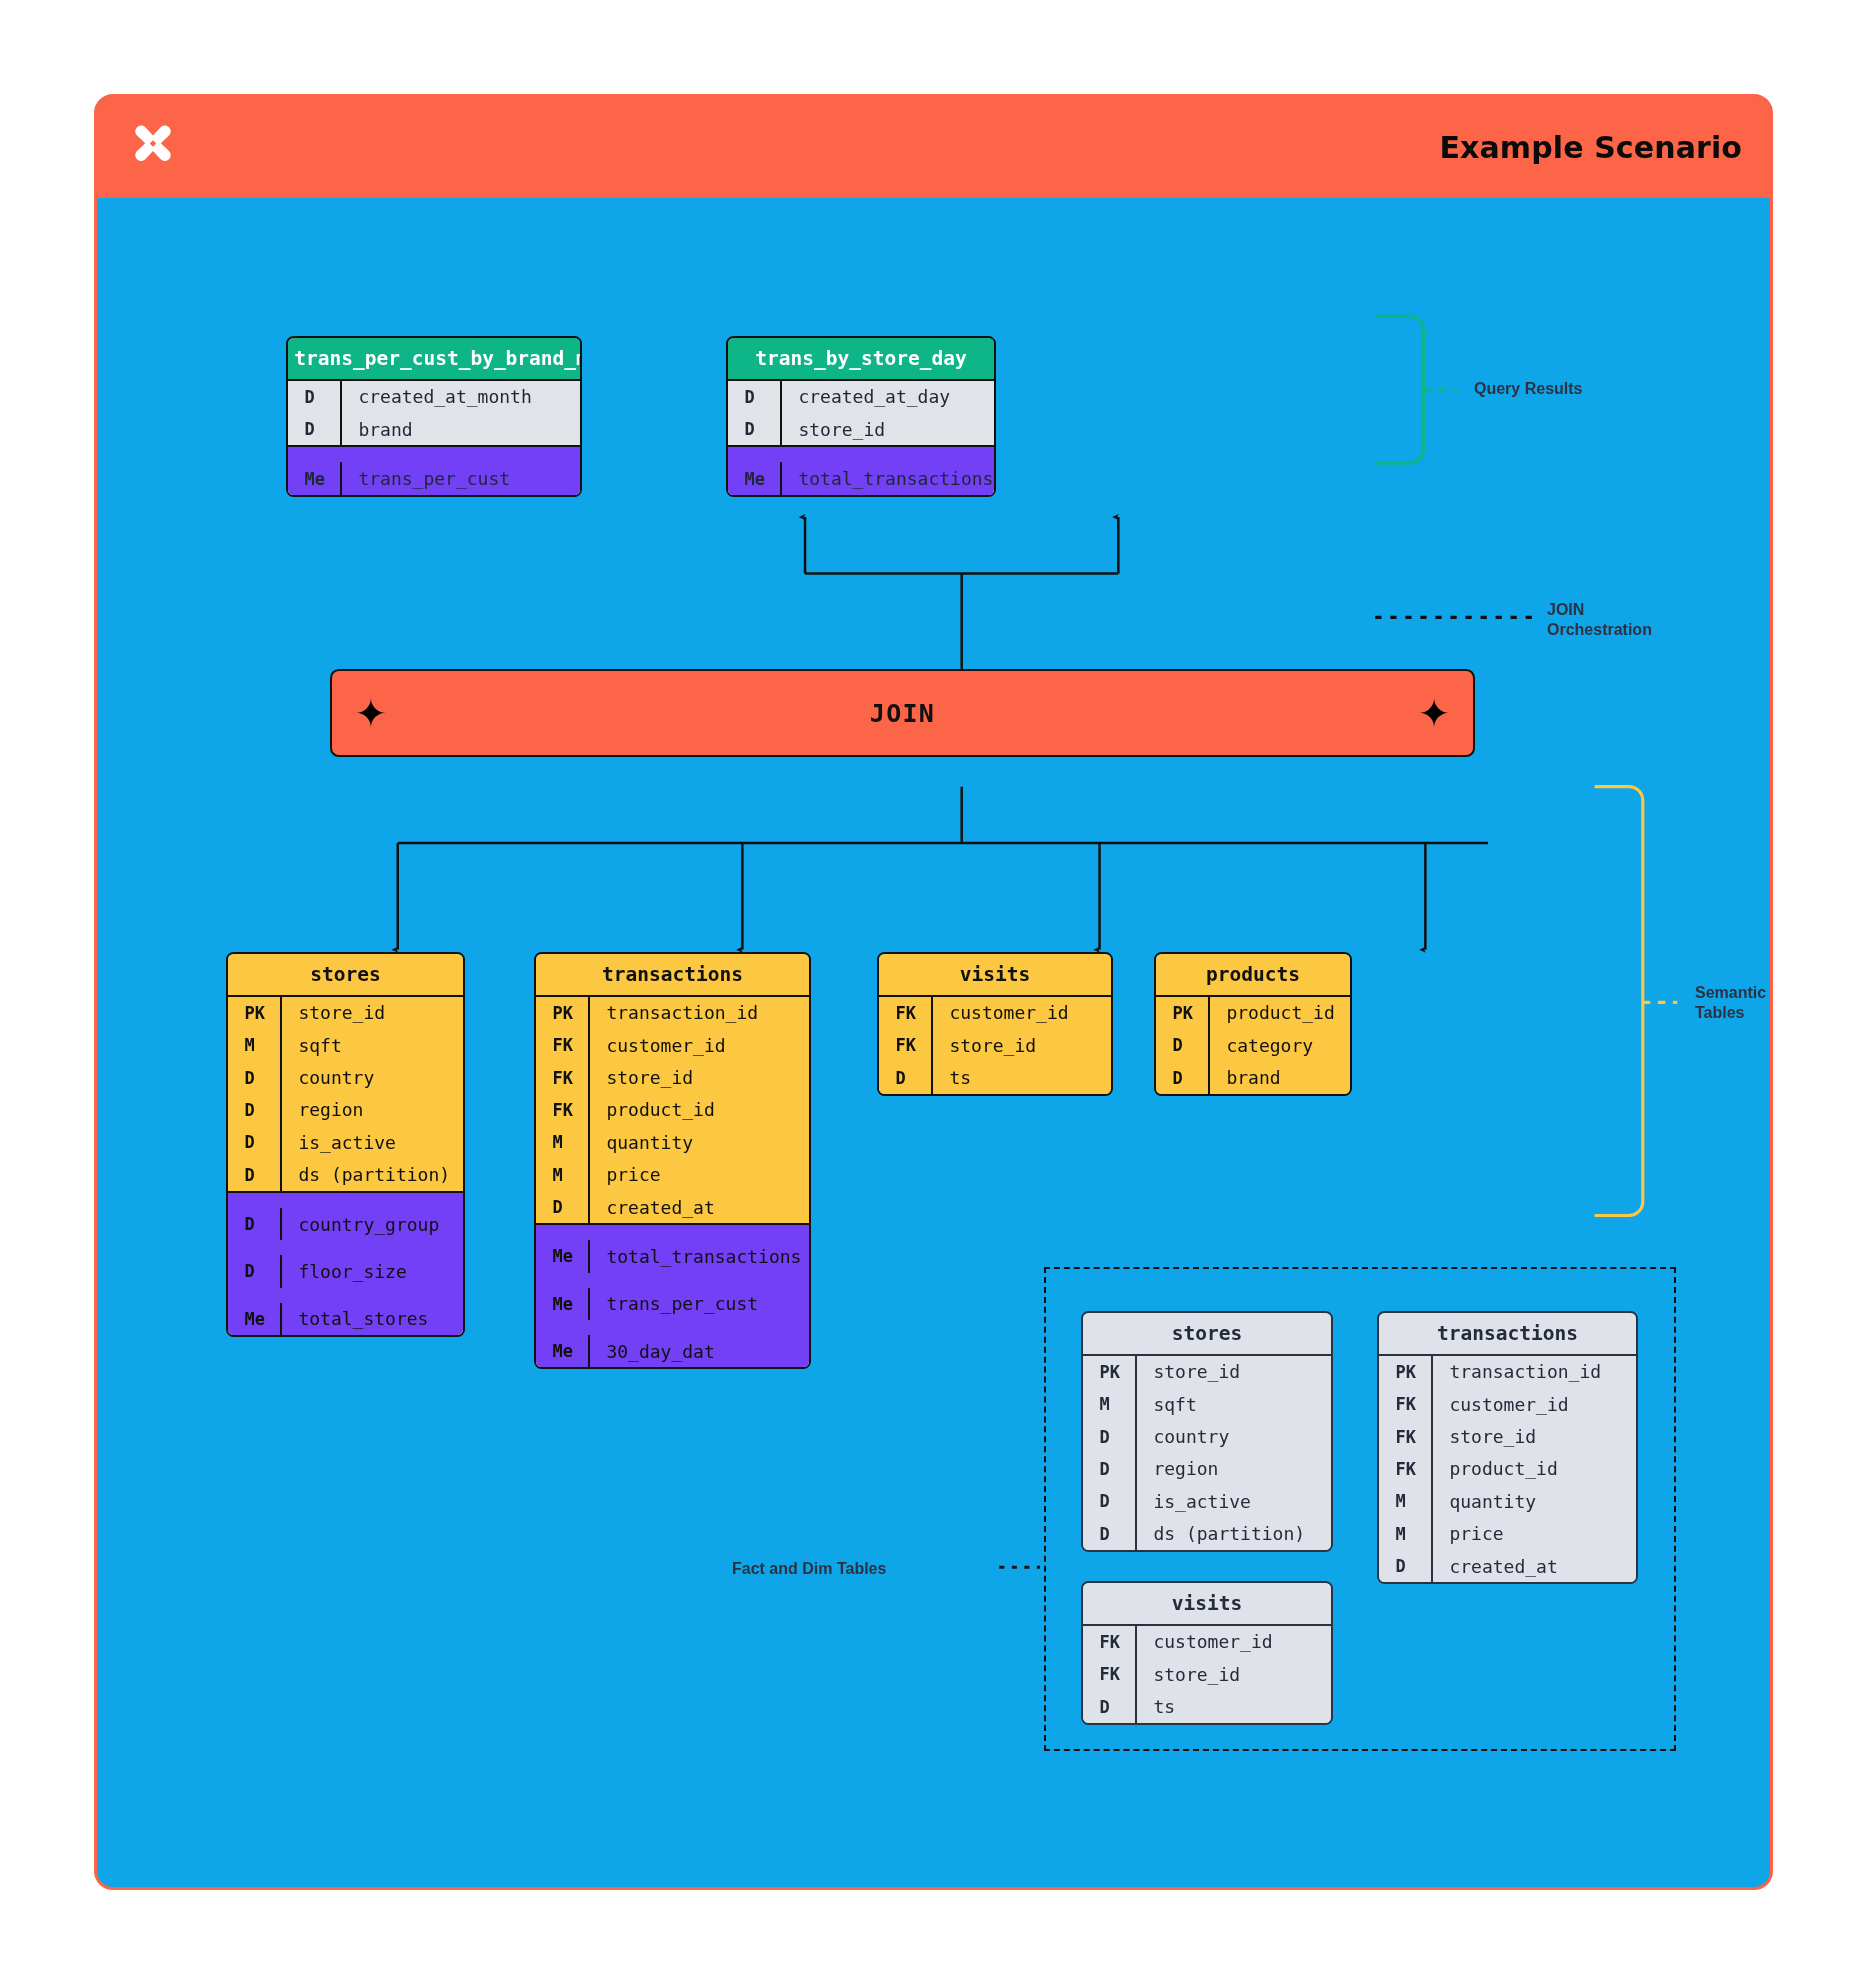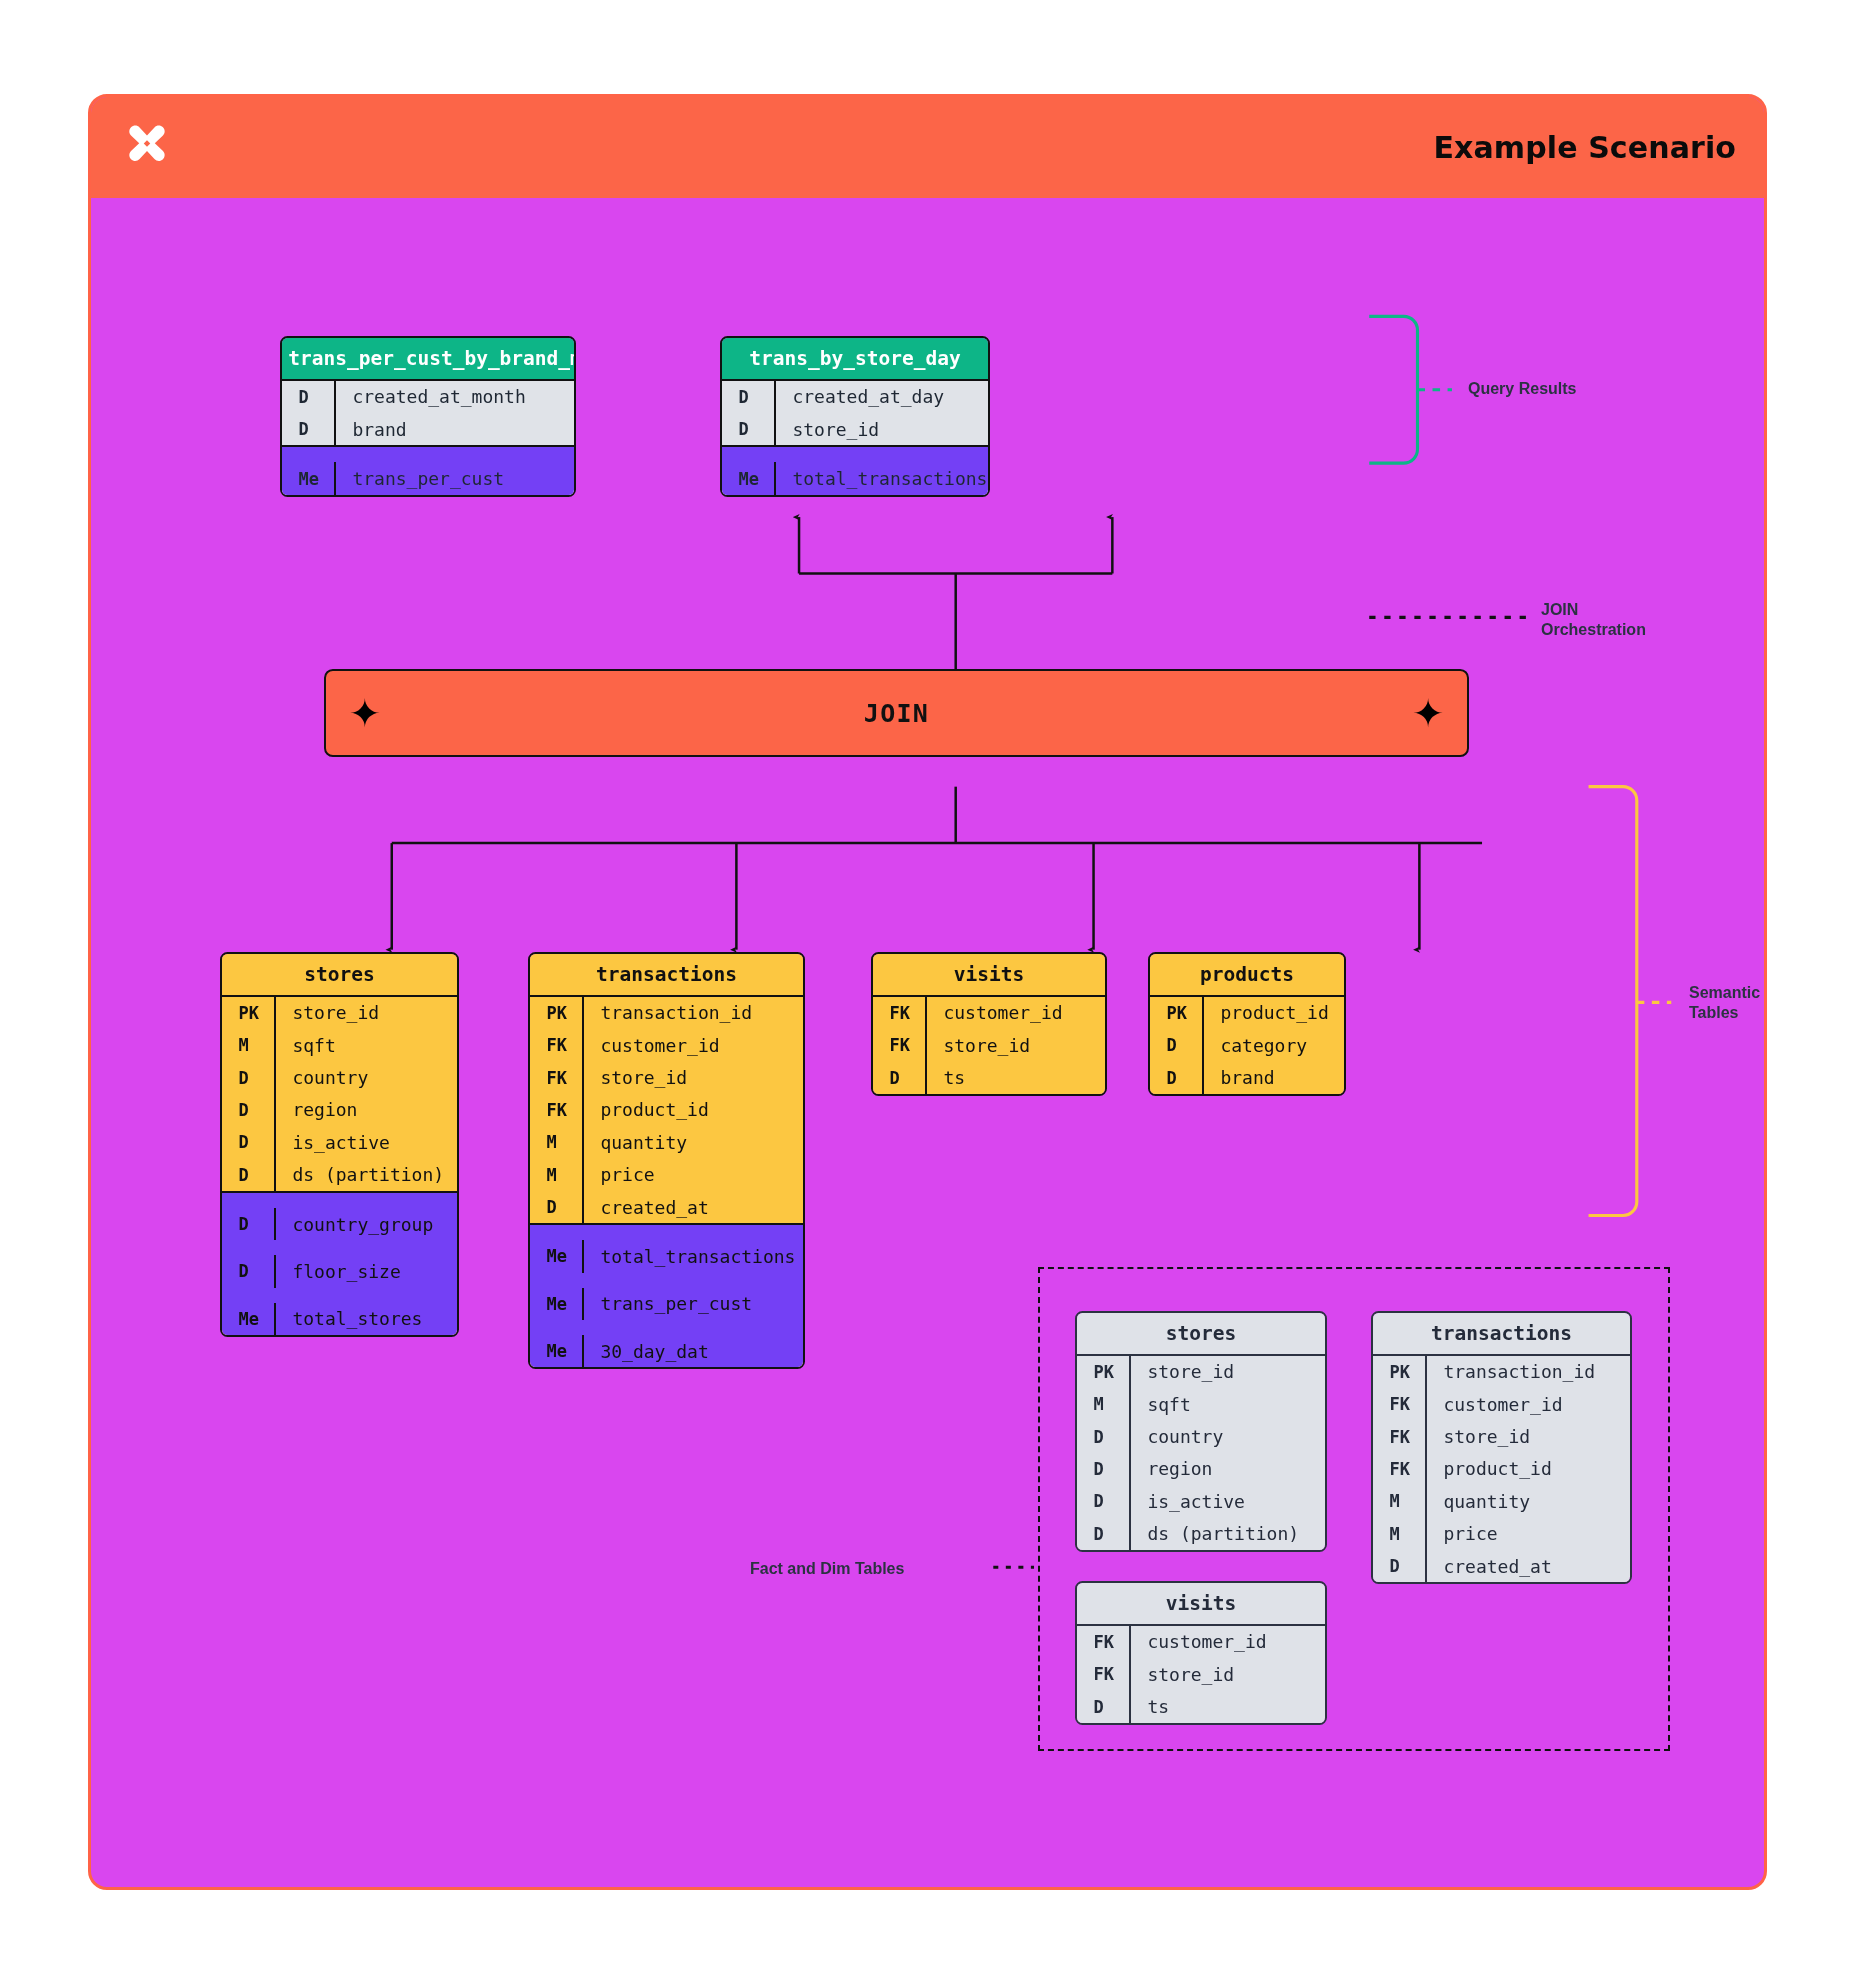--- a/index.html
+++ b/index.html
@@ -1,22 +1,22 @@
 <!DOCTYPE html>
 <html style="font-size:10px"><head>
 <meta charset="utf-8">
 <style>
   html,body{margin:0;padding:0;background:#ffffff;}
   body{width:1868px;height:1985px;position:relative;
        font-family:"DejaVu Sans",sans-serif;}
 
   
   #card{
-    position:absolute;left:88px;top:94px;width:1679px;height:1796px;
-    border:3.1px solid #FF6347;border-radius:19px;background:#d946ef;box-sizing:border-box;
+    position:absolute;left:94px;top:94px;width:1679px;height:1796px;
+    border:3.1px solid #FF6347;border-radius:19px;background:#0ea5e9;box-sizing:border-box;
     overflow:hidden;
   }
   #topbar{
     position:absolute;left:0;top:0;width:100%;height:101px;background:#FC6548;
     display:flex;align-items:center;justify-content:space-between;
     box-sizing:border-box;padding:0 28px 0 29px;
   }
   #logo{width:54px;height:54px;}
   #scenario-title{
     font-family:"DejaVu Sans",sans-serif;font-weight:bold;font-size:30px;color:#0b0b0b;
@@ -424,17 +424,17 @@
             <span class="v">store_id</span>
           </div>
         <div class="row">
             <span class="k">D</span>
             <span class="v">ts</span>
           </div>
       </div>
     </div>
   </div>
 
-  <div class="anno" style="left:635px;top:1462px;margin-left:24px;">Fact and Dim Tables</div>
+  <div class="anno" style="left:635px;top:1462px;">Fact and Dim Tables</div>
 
 
 </div>
 
 
 </body></html>

